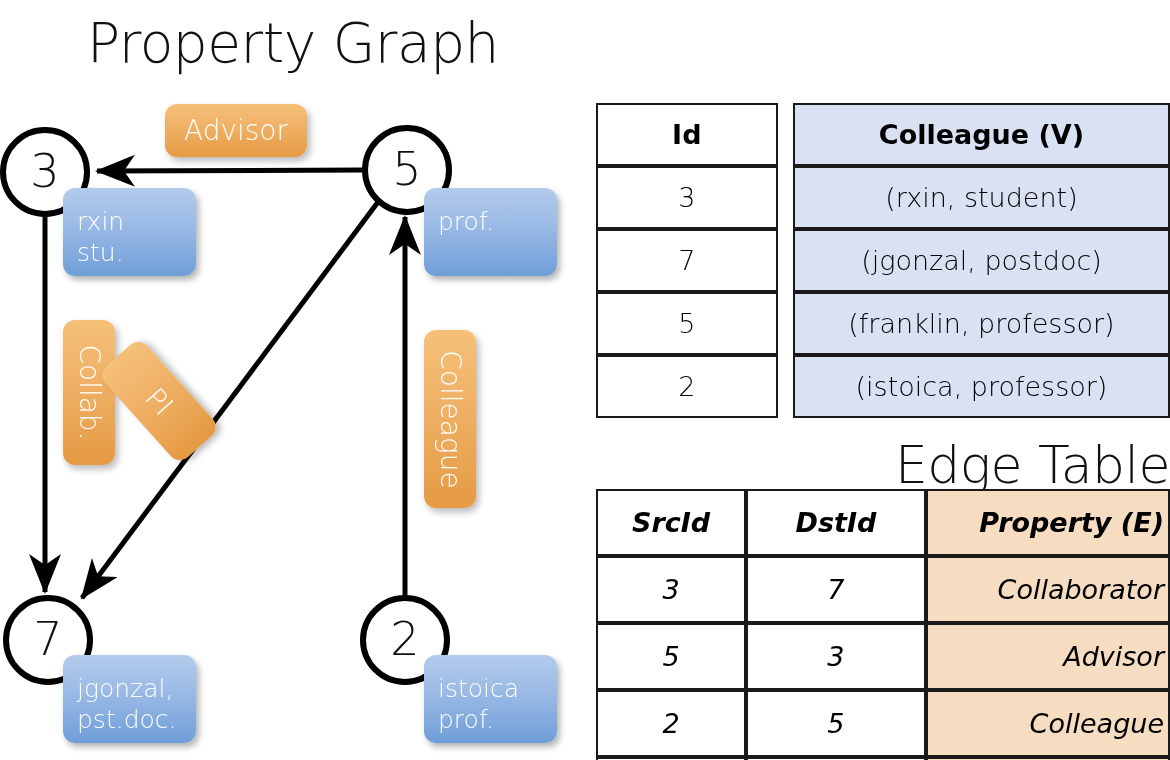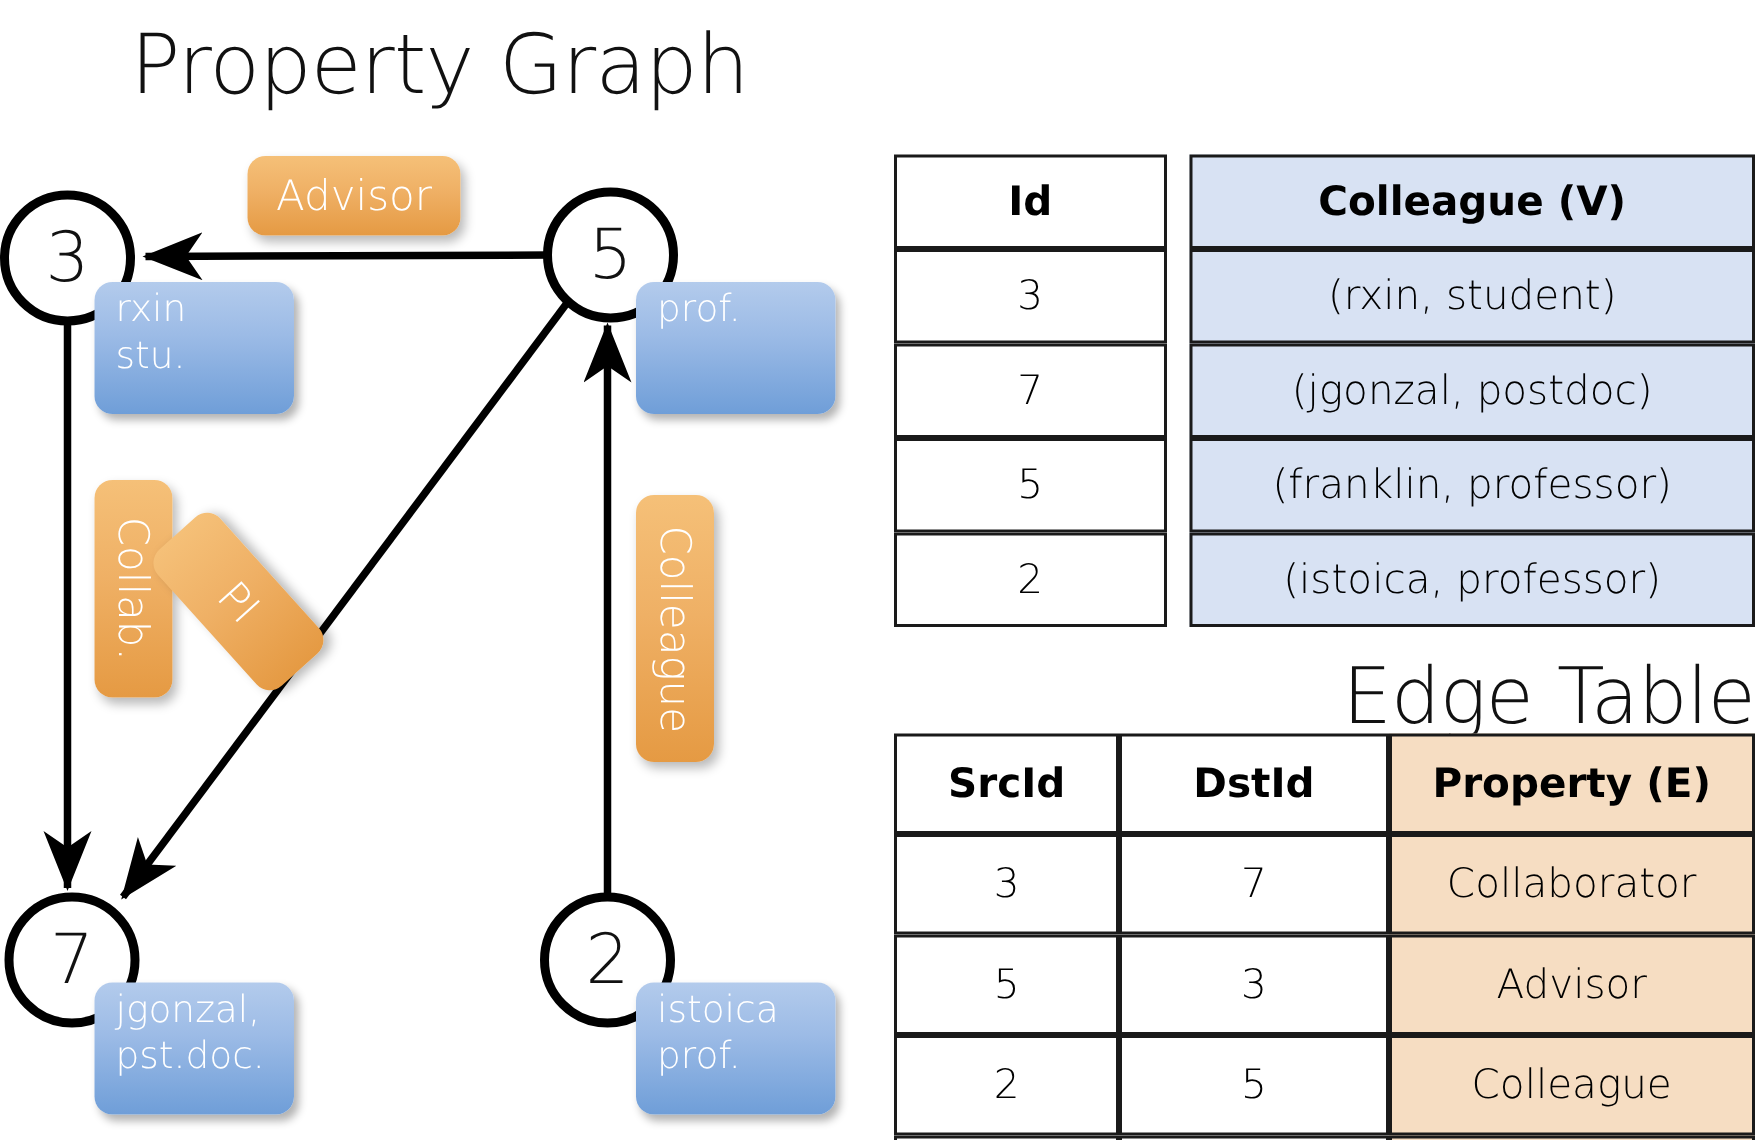--- a/index.html
+++ b/index.html
@@ -82,21 +82,21 @@
   .blue-box {
     position: absolute;
     border-radius: 12px;
     background: linear-gradient(to bottom, #b3cbec 0%, #9cbbe6 40%, #6f9ed8 100%);
     box-shadow: 3px 4px 6px rgba(0,0,0,0.30);
     color: #ffffff;
     font-family: "DejaVu Sans", sans-serif;
     font-weight: 300;
     font-size: 25px;
     line-height: 31px;
-    padding: 2px 0 10px 14px;
+    padding: 18px 0 10px 14px;
     box-sizing: border-box;
   }
   .blue-box .ln { display: block; }
 
   
   .orange-box {
     position: absolute;
     border-radius: 12px;
     background: linear-gradient(to bottom, #f5c078 0%, #efb065 45%, #e59a43 100%);
     box-shadow: 3px 4px 7px rgba(0,0,0,0.28);
@@ -145,24 +145,24 @@
   }
 
   
   #vertex-table { left: 596px; top: 103px; }
   #vertex-table td { height: 51px; font-size: 27px; }
   #vertex-table .c-id   { width: 182px; background: #ffffff; }
   #vertex-table .c-prop { width: 384px; background: #d8e2f3; }
 
   
   #edge-table { left: 596px; top: 489px; }
-  #edge-table td { height: 55px; font-size: 27px; }
+  #edge-table td { height: 55px; font-size: 27px; font-style: italic; }
   #edge-table .c-src  { width: 147px; background: #ffffff; }
   #edge-table .c-dst  { width: 180px; background: #ffffff; }
-  #edge-table .c-prop { width: 242px; background: #f6ddc2; }
+  #edge-table .c-prop { width: 242px; background: #f6ddc2; text-align: right; }
 </style>
 </head>
 <body>
 
 <div class="stage">
 
   <div class="big-title" id="title-property-graph">Property Graph</div>
 
 
   <div class="big-title" id="title-edge-table">Edge Table</div>

